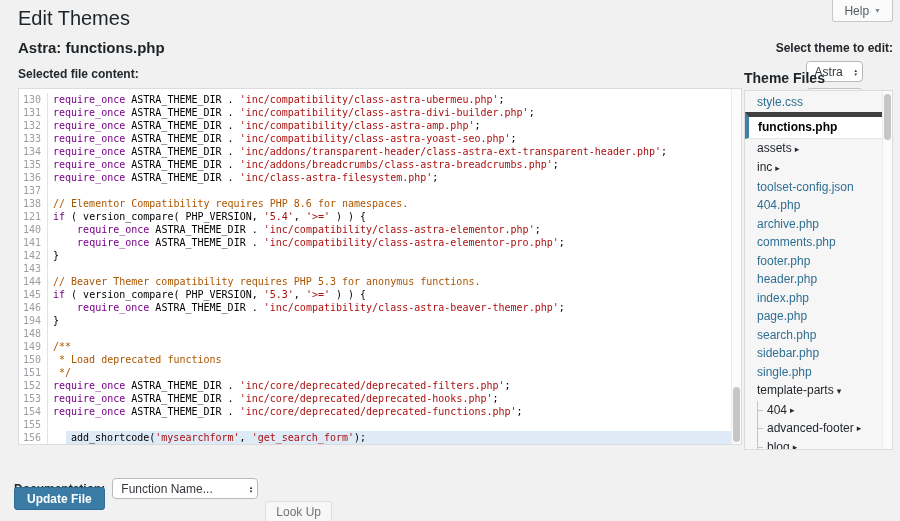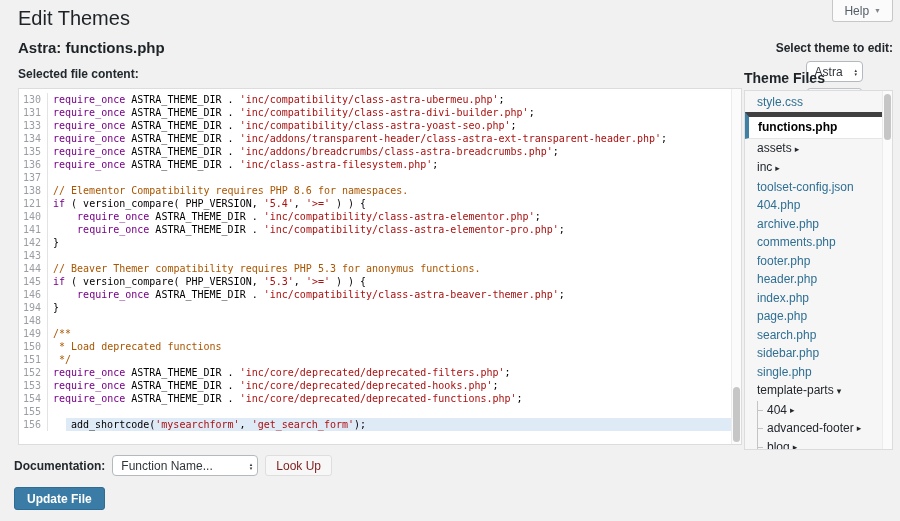--- a/index.html
+++ b/index.html
@@ -30,21 +30,21 @@
   .theme-select-row .lbl{font-size:12px;font-weight:700;}
   .mini-select{
     height:21px;background:#fff;border:1px solid #b4b9be;border-radius:4px;
     display:flex;align-items:center;gap:12px;padding:0 5px 0 8px;font-size:12px;color:#32373c;cursor:pointer;text-align:center;
   }
   .spinner{display:flex;flex-direction:column;line-height:4px;font-size:5px;color:#333;}
   .btn{
     height:21px;padding:0 10px;background:#f7f7f7;border:1px solid #bfc3c7;border-radius:3px;
     font-size:12px;color:#555d66;display:inline-flex;align-items:center;cursor:pointer;
   }
-  .btn.disabled{color:#7f1d1d;border-color:#dedede;background:#f7f7f7;cursor:default;}
+  .btn.disabled{color:#737373;border-color:#dedede;background:#f7f7f7;cursor:default;margin-top:46px;}
 
   .content-label{left:18px;top:67px;font-size:12px;font-weight:700;}
 
   
   .editor{
     left:18px;top:88px;width:724px;height:357px;background:#fff;
     border:1px solid #dcdcde;overflow:hidden;
   }
   .code{
     font-family:"DejaVu Sans Mono",monospace;font-size:10px;line-height:13px;
@@ -129,20 +129,24 @@
 
 <div class="abs editor">
   <div class="code">
       <div class="code-line">
         <div class="ln">130</div>
         <div class="tx"><span class="tk-k">require_once</span><span class="tk-p"> ASTRA_THEME_DIR . </span><span class="tk-s">'inc/compatibility/class-astra-ubermeu.php'</span><span class="tk-p">;</span></div>
       </div>
       <div class="code-line">
         <div class="ln">131</div>
         <div class="tx"><span class="tk-k">require_once</span><span class="tk-p"> ASTRA_THEME_DIR . </span><span class="tk-s">'inc/compatibility/class-astra-divi-builder.php'</span><span class="tk-p">;</span></div>
+      </div>
+      <div class="code-line">
+        <div class="ln">132</div>
+        <div class="tx"><span class="tk-k">require_once</span><span class="tk-p"> ASTRA_THEME_DIR . </span><span class="tk-s">'inc/compatibility/class-astra-amp.php'</span><span class="tk-p">;</span></div>
       </div>
       <div class="code-line">
         <div class="ln">133</div>
         <div class="tx"><span class="tk-k">require_once</span><span class="tk-p"> ASTRA_THEME_DIR . </span><span class="tk-s">'inc/compatibility/class-astra-yoast-seo.php'</span><span class="tk-p">;</span></div>
       </div>
       <div class="code-line">
         <div class="ln">134</div>
         <div class="tx"><span class="tk-k">require_once</span><span class="tk-p"> ASTRA_THEME_DIR . </span><span class="tk-s">'inc/addons/transparent-header/class-astra-ext-transparent-header.php'</span><span class="tk-p">;</span></div>
       </div>
       <div class="code-line">

